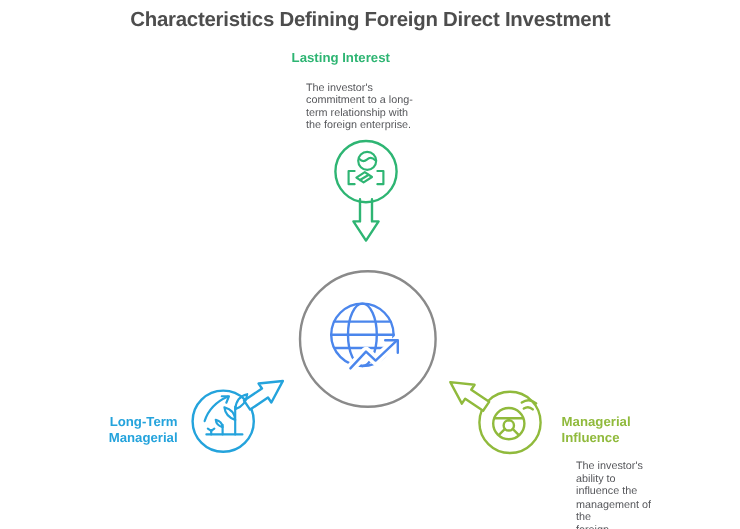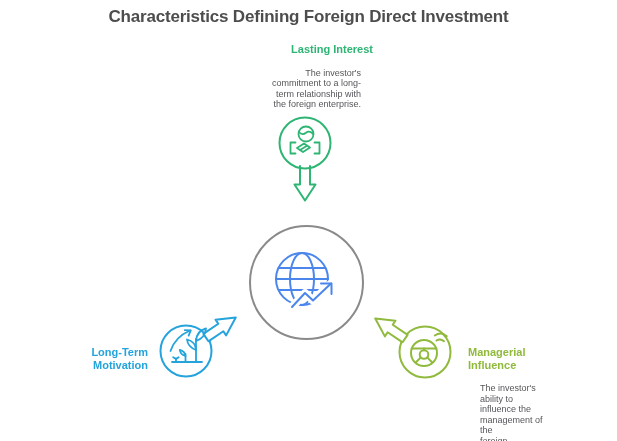--- a/index.html
+++ b/index.html
@@ -21,21 +21,21 @@
     margin:0 0 8px 0;
     font-size:11px;font-weight:bold;line-height:12.5px;
     white-space:pre-line;
   }
   .body{
     margin:12px;
     font-size:9px;line-height:10.5px;
     color:var(--body-text,#56575b);
     white-space:pre-line;
   }
-  .top-text{left:243px;top:43px;width:130px;text-align:right;}
+  .top-text{left:243px;top:43px;width:130px;text-align:left;}
   .left-text{left:23px;top:346px;width:125px;text-align:right;}
   .right-text{left:468px;top:346px;width:95px;text-align:left;}
   .h-green{color:var(--lasting-interest-green,#2eb573);}
   .h-blue{color:var(--motivation-blue,#24a3dc);}
   .h-olive{color:var(--influence-olive,#90ba3c);}
   .abs{position:absolute;}
   .s-green{stroke:var(--lasting-interest-green,#2eb573);}
   .s-blue{stroke:var(--motivation-blue,#24a3dc);}
   .s-olive{stroke:var(--influence-olive,#90ba3c);}
   .s-gblue{stroke:var(--globe-blue,#4b86ec);}
@@ -122,21 +122,21 @@
       <path d="M80,45.2 V43.5"></path>
       <path d="M76.8,52.4 L72,57.2"></path>
       <path d="M83.2,52.4 L88,57.2"></path>
       <path d="M92.5,35.5 Q96.5,33 100,36.2"></path>
       <path d="M90.8,30.5 Q97,26.2 102.8,31.2"></path>
     </g>
   </svg>
 
   <section class="node-text left-text">
     <h2 class="heading h-blue">Long-Term
-Motivation</h2>
+Managerial</h2>
   </section>
 
   <section class="node-text right-text">
     <h2 class="heading h-olive">Managerial
 Influence</h2>
     <p class="body">The investor's ability to
 influence the
 management of the
 foreign enterprise.</p>
   </section>

